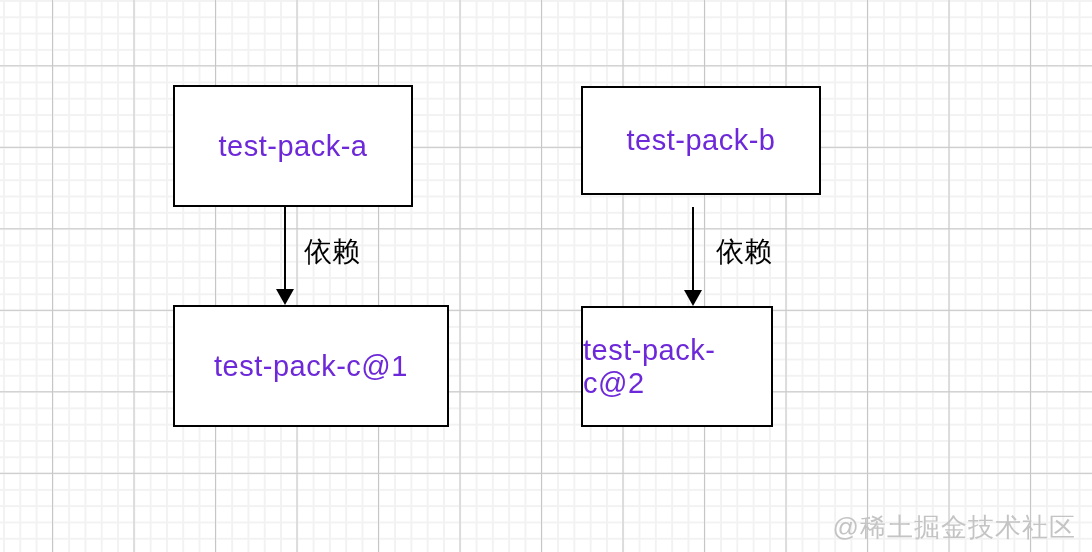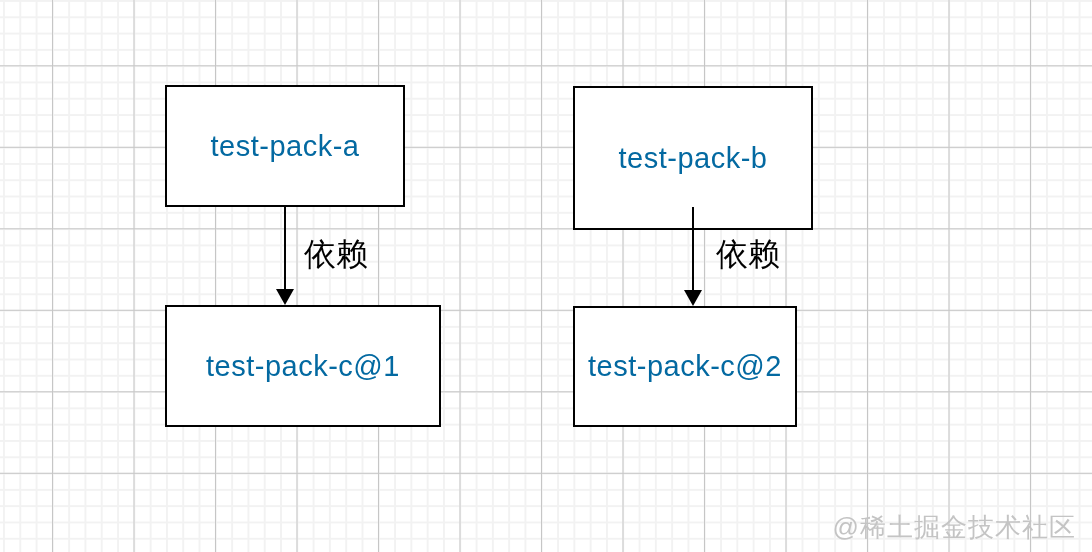--- a/index.html
+++ b/index.html
@@ -33,27 +33,28 @@
   }
   .node {
     position: absolute;
     box-sizing: border-box;
     background: #ffffff;
     border: 2px solid #000000;
     display: flex;
     align-items: center;
     justify-content: center;
     font-size: 29px;
-    color: #0369a1;
+    color: #6d28d9;
     letter-spacing: 0.5px;
+    margin-left: 8px;
   }
   .node-a  { left: 165px; top: 85px;  width: 240px; height: 122px; }
-  .node-b  { left: 573px; top: 86px;  width: 240px; height: 144px; }
+  .node-b  { left: 573px; top: 86px;  width: 240px; height: 109px; }
   .node-c1 { left: 165px; top: 305px; width: 276px; height: 122px; }
-  .node-c2 { left: 573px; top: 306px; width: 224px; height: 121px; }
+  .node-c2 { left: 573px; top: 306px; width: 192px; height: 121px; }
 
   .edge-shaft {
     position: absolute;
     width: 2.5px;
     background: #000000;
   }
   .edge-shaft-a { left: 283.5px; top: 207px; height: 84px; }
   .edge-shaft-b { left: 691.5px; top: 207px; height: 85px; }
 
   .edge-head {
@@ -62,21 +63,21 @@
     height: 0;
     border-left: 9px solid transparent;
     border-right: 9px solid transparent;
     border-top: 16px solid #000000;
   }
   .edge-head-a { left: 276px; top: 289px; }
   .edge-head-b { left: 684px; top: 290px; }
 
   .edge-label {
     position: absolute;
-    font-size: 32px;
+    font-size: 28px;
     color: #000000;
     white-space: nowrap;
   }
   .edge-label-a { left: 304px; top: 233px; }
   .edge-label-b { left: 716px; top: 233px; }
 
   .watermark {
     position: absolute;
     right: 16px;
     top: 510px;

